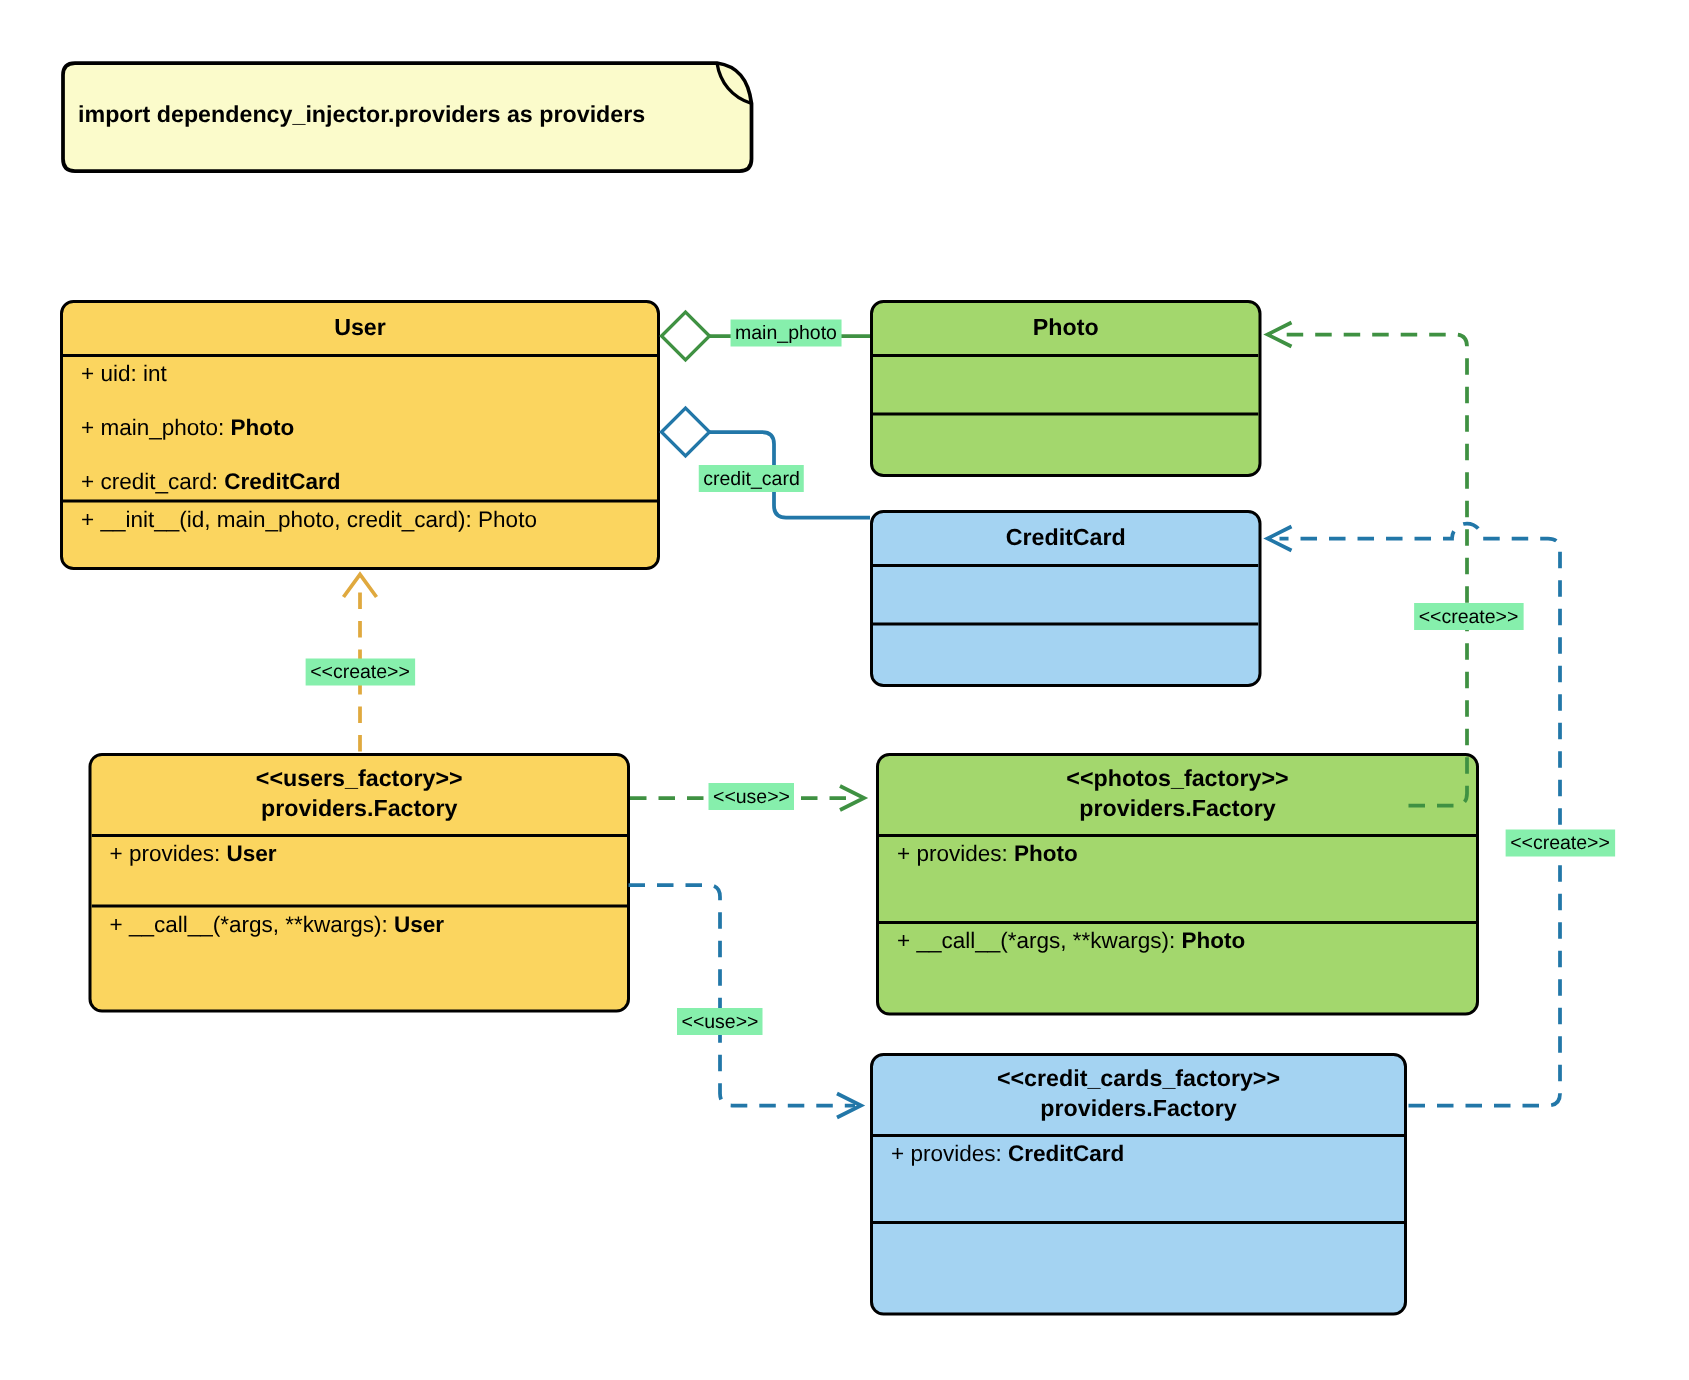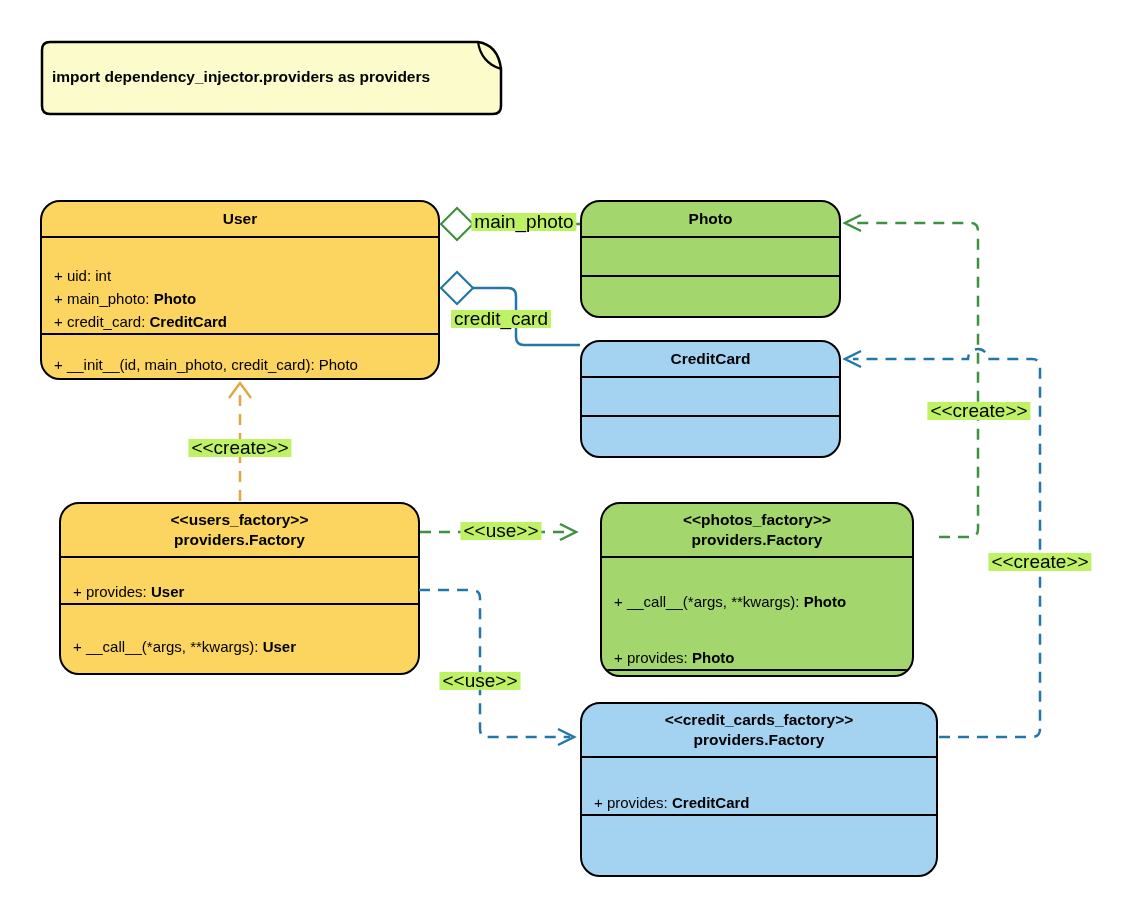--- a/index.html
+++ b/index.html
@@ -3,34 +3,34 @@
 <meta charset="utf-8">
 <style>
   html,body { margin:0; padding:0; background:#fff; }
   .canvas {
     position:relative; width:1126px; height:920px; background:#ffffff;
     font-family:"Liberation Sans", sans-serif; color:#000;
   }
   
   .uml-box {
     position:absolute; box-sizing:border-box;
-    border:2px solid #000; border-radius:20px;
+    border:2px solid #000; border-radius:9px;
     z-index:1; overflow:hidden;
   }
   .fill-yellow { background:var(--yellow-fill,#FBD55F); }
   .fill-green  { background:var(--green-fill,#A3D76D); }
   .fill-blue   { background:var(--blue-fill,#A4D3F2); }
   .hdr {
     display:flex; flex-direction:column; align-items:center; justify-content:center;
     font-weight:bold; font-size:15.5px; line-height:20px;
     border-bottom:2px solid #000; box-sizing:border-box;
   }
   .sec {
     box-sizing:border-box; padding:0 12px; font-size:15px; line-height:23px;
-    display:flex; flex-direction:column; justify-content:flex-end;
+    display:flex; flex-direction:column; justify-content:space-between;
   }
   .sec.bordered { border-bottom:2px solid #000; }
   .uml-line { white-space:nowrap; }
   
   .note-wrap { position:absolute; left:38px; top:38px; z-index:2; }
   .note-body { fill:var(--note-fill,#FBFBCB); stroke:#000; stroke-width:2.5; }
   .note-fold { fill:none; stroke:#000; stroke-width:2.2; }
   .note-text {
     position:absolute; left:14px; top:39px; transform:translateY(-50%);
     font-weight:bold; font-size:15.5px; white-space:nowrap; z-index:3;text-align:center;
@@ -43,21 +43,21 @@
   .st-green { stroke:var(--green-stroke,#3F9142); }
   .st-blue  { stroke:var(--blue-stroke,#2277A8); }
   .st-gold  { stroke:var(--gold-stroke,#E0A93E); }
   .solid  { fill:none; stroke-width:2.5; }
   .dashed { fill:none; stroke-width:2.5; stroke-dasharray:11 8; }
   .head   { fill:none; stroke-width:2.5; }
   .diamond { fill:#fff; stroke-width:2.2; }
   
   .edge-label {
     position:absolute; transform:translate(-50%,-50%);
-    background:#bef264; padding:0 3px; font-size:19px; line-height:18px;
+    background:#86efac; padding:0 3px; font-size:13px; line-height:18px;
     white-space:nowrap; z-index:6; color:#000;
   }
 </style>
 </head>
 <body>
 
 <div class="canvas">
 
   <div class="note-wrap">
     <svg width="470" height="82">
@@ -103,30 +103,30 @@
       <span>providers.Factory</span>
     </div>
     <div class="sec bordered" style="height:47px">
       <div class="uml-line"><span>+ provides: </span><b>User</b></div>
     </div>
     <div class="sec" style="height:53px">
       <div class="uml-line"><span>+ __call__(*args, **kwargs): </span><b>User</b></div>
     </div>
   </div>
 
-  <div class="uml-box fill-green" style="left:600px;top:502px;width:314px;height:175px">
+  <div class="uml-box fill-green" style="left:584px;top:502px;width:402px;height:175px">
     <div class="hdr" style="height:54px">
       <span>&lt;&lt;photos_factory&gt;&gt;</span>
       <span>providers.Factory</span>
     </div>
+    <div class="sec bordered" style="height:58px">
+      <div class="uml-line"><span>+ provides: </span><b>Photo</b></div>
+    </div>
     <div class="sec" style="height:55px">
       <div class="uml-line"><span>+ __call__(*args, **kwargs): </span><b>Photo</b></div>
-    </div>
-    <div class="sec bordered" style="height:58px">
-      <div class="uml-line"><span>+ provides: </span><b>Photo</b></div>
     </div>
   </div>
 
   <div class="uml-box fill-blue" style="left:580px;top:702px;width:358px;height:175px">
     <div class="hdr" style="height:54px">
       <span>&lt;&lt;credit_cards_factory&gt;&gt;</span>
       <span>providers.Factory</span>
     </div>
     <div class="sec bordered" style="height:58px">
       <div class="uml-line"><span>+ provides: </span><b>CreditCard</b></div>

